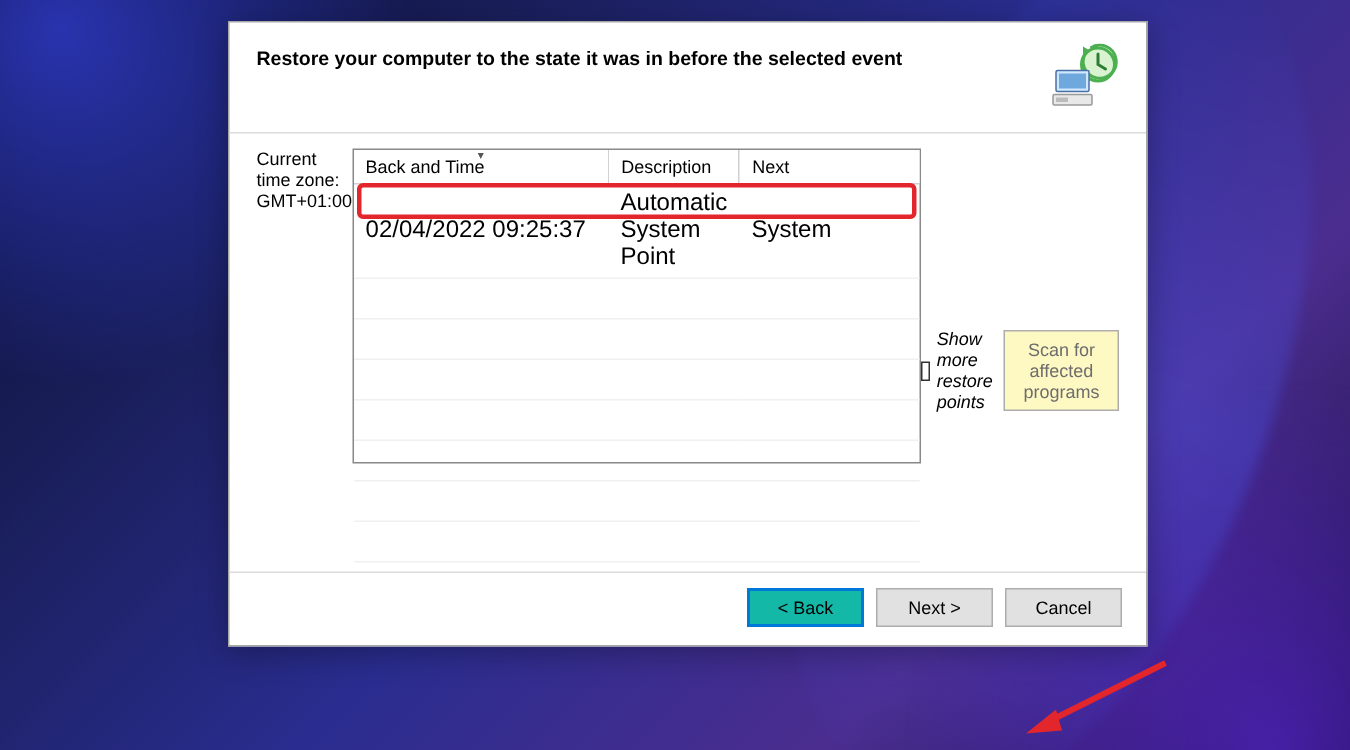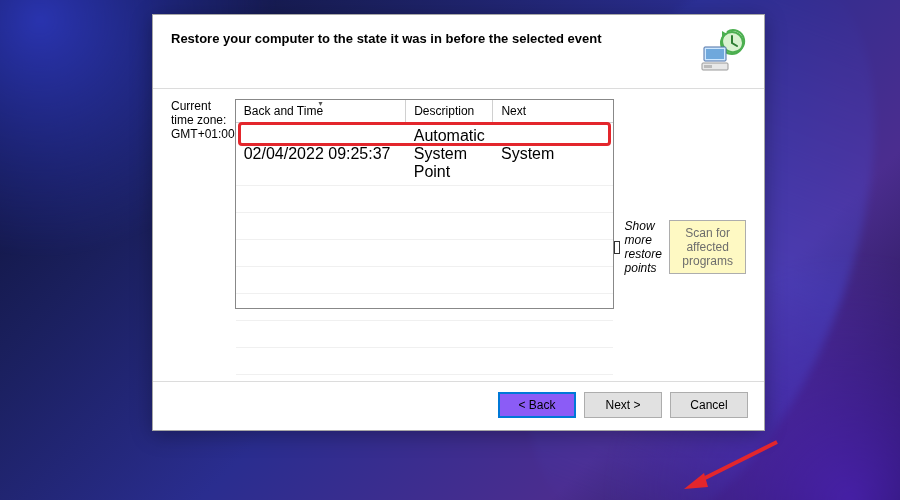--- a/index.html
+++ b/index.html
@@ -179,21 +179,21 @@
       min-width: 78px;
       padding: 4px 10px;
       font-size: 12px;
       background: #e1e1e1;
       border: 1px solid #adadad;
       cursor: pointer;
       text-align: center;
     }
     .btn.primary {
       border: 2px solid #0078d7;
-      background: #8b5cf6;
+      background: #14b8a6;
       color: #000;
     }
     .btn.disabled {
       color: #000000;
       cursor: not-allowed;
     }
 
     
     .arrow-annotation {
       position: absolute;

